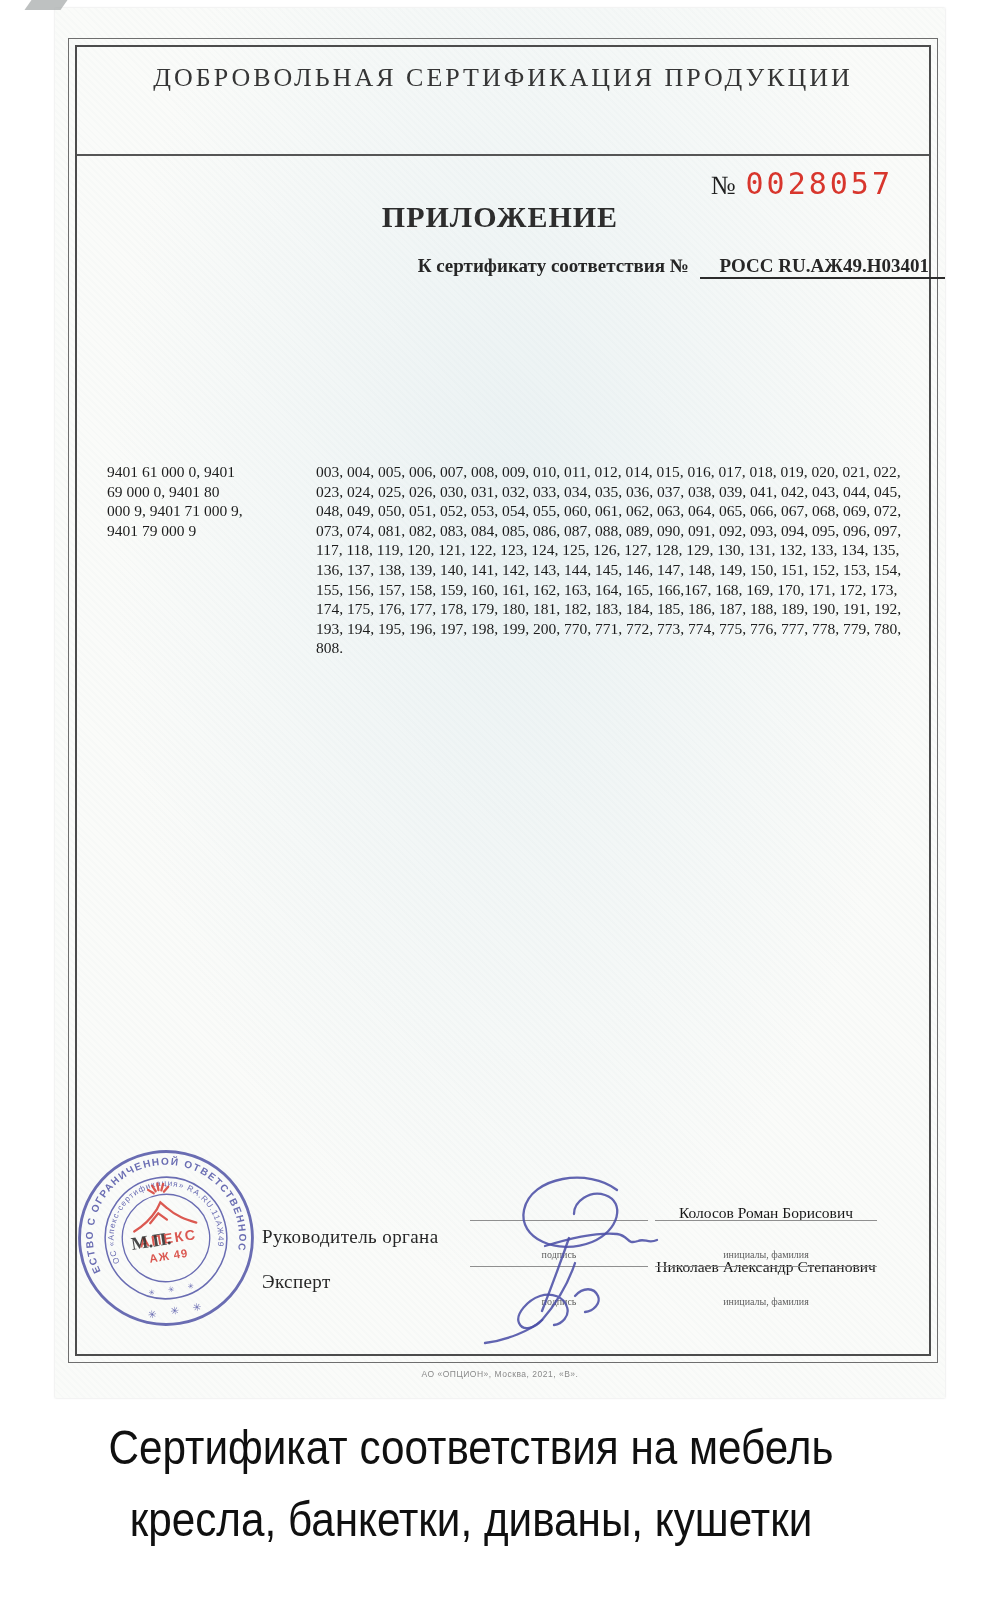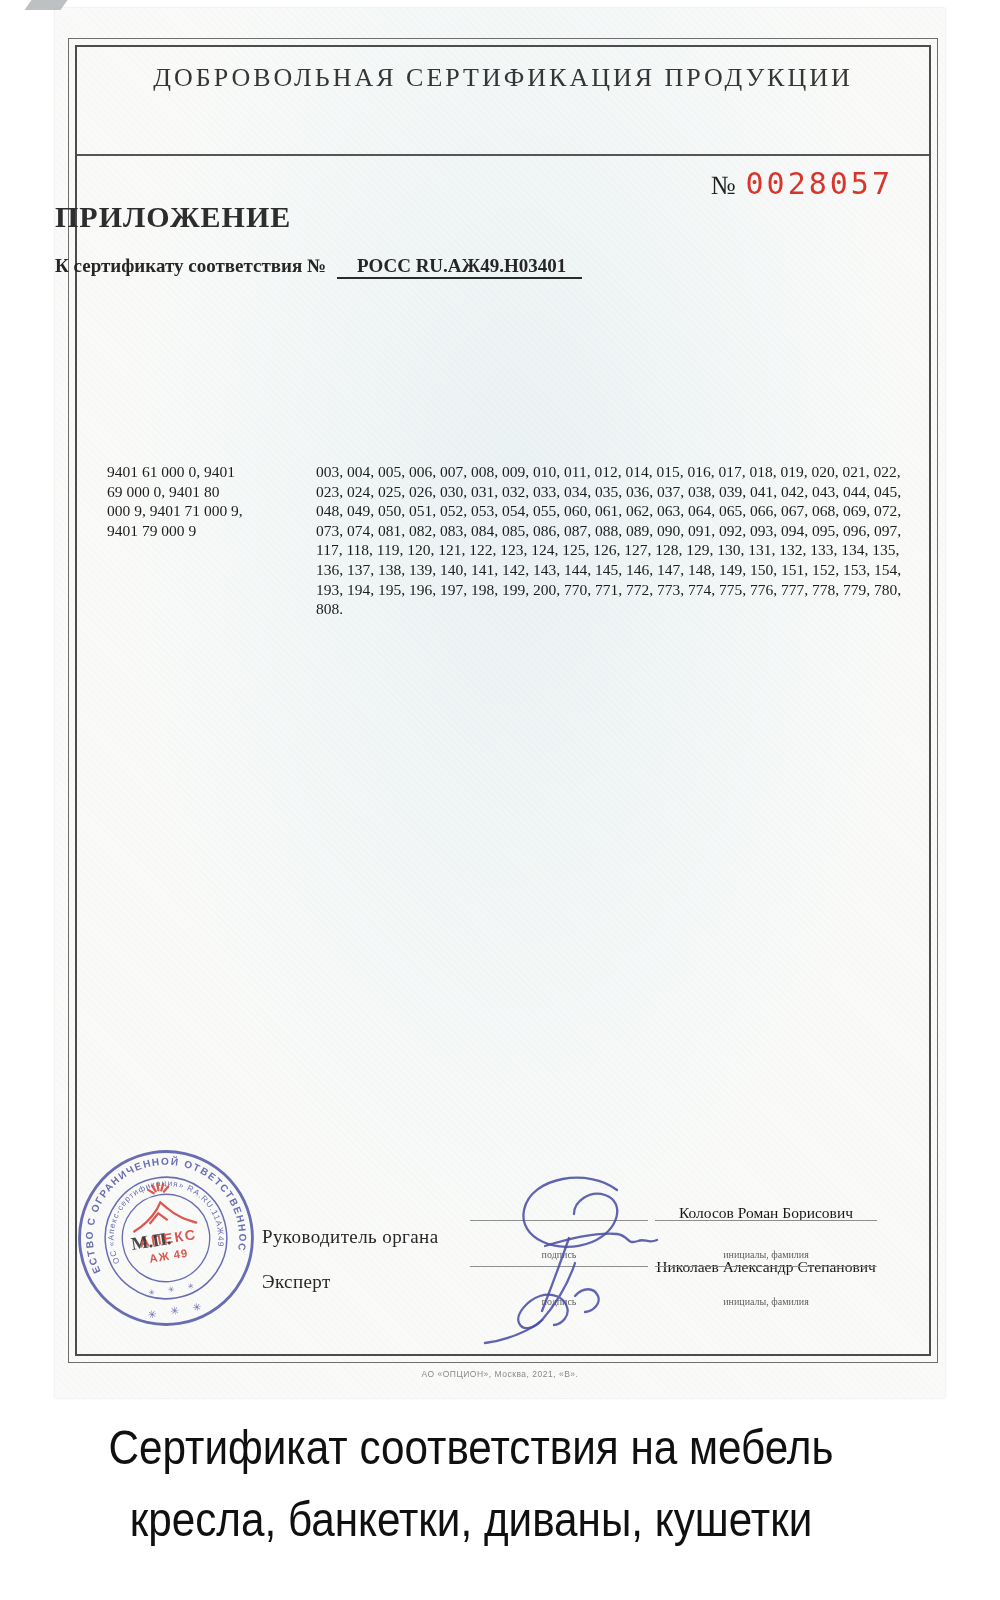--- a/index.html
+++ b/index.html
@@ -24,24 +24,24 @@
   .header-box { position:absolute; left:0; right:0; top:0; height:109px; border-bottom:2px solid #555;
     display:flex; justify-content:center; }
   .header-title { margin-top:16px; font-weight:normal; font-size:26px; letter-spacing:3px; color:#353535; }
 
   
   .form-number { position:absolute; top:158px; right:52px; display:flex; align-items:baseline; gap:10px; }
   .form-number .no { font-size:26px; color:#1f1f1f; }
   .form-number .digits { font-family:"DejaVu Sans Mono", monospace; font-size:30px; letter-spacing:3px;
     color:var(--number-red, #d8362d); font-weight:400;text-align:center; }
 
-  .appendix-title { position:absolute; top:192px; left:0; right:0; text-align:left;
+  .appendix-title { position:absolute; top:192px; left:0; right:0; text-align:center;
     font-size:30px; font-weight:bold; letter-spacing:1px; color:#2d2d2d; }
 
-  .cert-line { position:absolute; top:247px; left:0; right:0; text-align:left;
+  .cert-line { position:absolute; top:247px; left:0; right:0; text-align:right;
     font-size:19px; font-weight:bold; color:#262626; }
   .cert-line .cert-no { border-bottom:2px solid #2b2b2b; padding:0 16px 1px 20px; margin-left:6px; }
 
   
   .codes-row { position:absolute; top:454px; left:52px; display:flex; gap:53px; }
   .codes-col { width:156px; font-size:15.5px; line-height:19.6px; color:#1c1c1c; }
   .numbers-col { width:618px; font-size:15.5px; line-height:19.6px; color:#1c1c1c; }
 
   
   .sig-label { position:absolute; font-size:19px; font-weight:normal; color:#272727; letter-spacing:.4px; }
@@ -113,20 +113,22 @@
           <div>000 9, 9401 71 000 9,</div>
           <div>9401 79 000 9</div>
         </div>
       <div class="numbers-col">
           <div>003, 004, 005, 006, 007, 008, 009, 010, 011, 012, 014, 015, 016, 017, 018, 019, 020, 021, 022,</div>
           <div>023, 024, 025, 026, 030, 031, 032, 033, 034, 035, 036, 037, 038, 039, 041, 042, 043, 044, 045,</div>
           <div>048, 049, 050, 051, 052, 053, 054, 055, 060, 061, 062, 063, 064, 065, 066, 067, 068, 069, 072,</div>
           <div>073, 074, 081, 082, 083, 084, 085, 086, 087, 088, 089, 090, 091, 092, 093, 094, 095, 096, 097,</div>
           <div>117, 118, 119, 120, 121, 122, 123, 124, 125, 126, 127, 128, 129, 130, 131, 132, 133, 134, 135,</div>
           <div>136, 137, 138, 139, 140, 141, 142, 143, 144, 145, 146, 147, 148, 149, 150, 151, 152, 153, 154,</div>
+          <div>155, 156, 157, 158, 159, 160, 161, 162, 163, 164, 165, 166,167, 168, 169, 170, 171, 172, 173,</div>
+          <div>174, 175, 176, 177, 178, 179, 180, 181, 182, 183, 184, 185, 186, 187, 188, 189, 190, 191, 192,</div>
           <div>193, 194, 195, 196, 197, 198, 199, 200, 770, 771, 772, 773, 774, 775, 776, 777, 778, 779, 780,</div>
           <div>808.</div>
         </div>
     </div>
 
     <div class="sig-label" style="left:207px; top:1218px;">Руководитель органа</div>
     <div class="sig-line" style="left:415px; top:1212px; width:178px;"></div>
     <div class="sig-caption" style="left:415px; top:1241px; width:178px;">подпись</div>
     <div class="sig-name" style="left:600px; top:1196px; width:222px;">Колосов Роман Борисович</div>
     <div class="sig-line" style="left:600px; top:1212px; width:222px;"></div>

